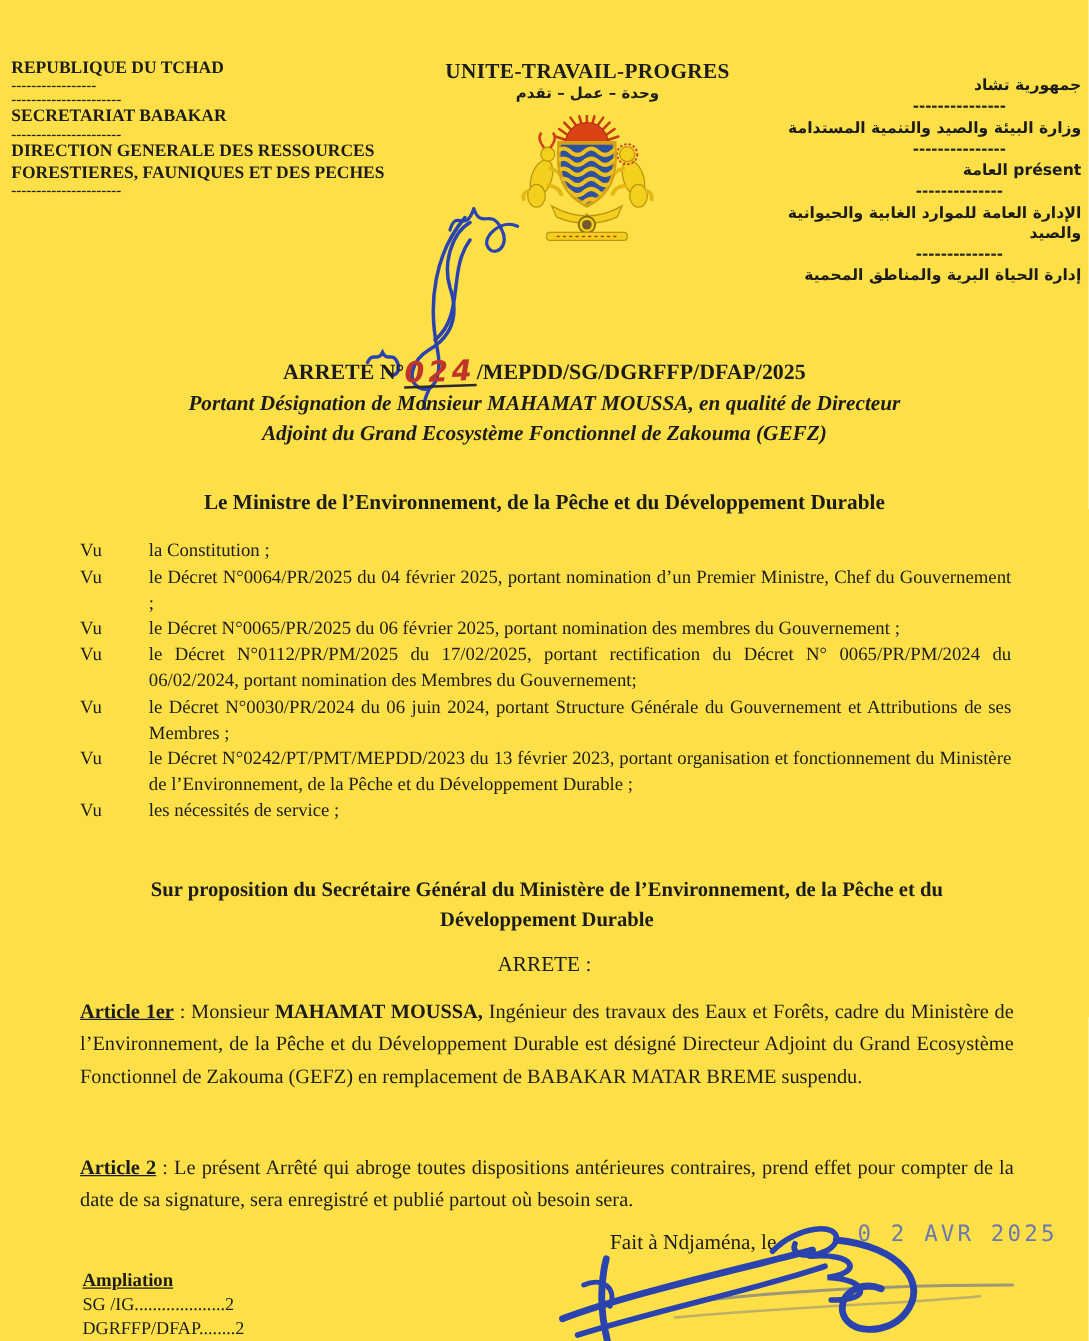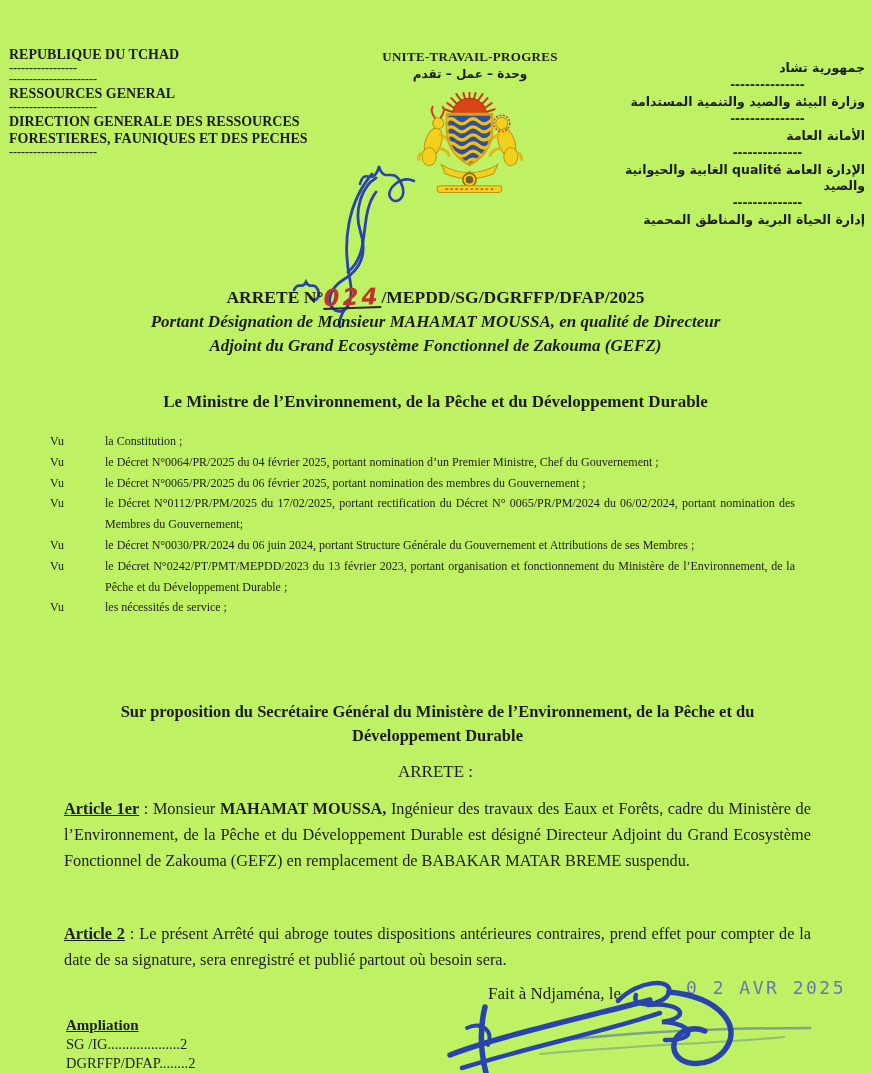--- a/index.html
+++ b/index.html
@@ -1,37 +1,37 @@
 <!DOCTYPE html>
 <html><head>
 <meta charset="utf-8">
 <style>
   html,body{margin:0;padding:0;background:#ffffff;}
   .page{
     position:relative;
     width:871px;height:1073px;
-    background:#bef264;
+    background:#fde047;
     overflow:hidden;
     font-family:"Liberation Serif", serif;
     color:#1c1c1c;
   }
   
   .hdr-left{
     position:absolute;left:9px;top:46px;width:340px;
     font-weight:bold;font-size:14px;line-height:17px;
   }
   .hdr-left .line{white-space:pre-line;}
   .divider{
     font-weight:bold;font-size:12px;line-height:11px;
     letter-spacing:0px;color:#222;
   }
   .hdr-center{
     position:absolute;left:340px;top:48px;width:260px;text-align:center;
   }
-  .motto-fr{font-weight:bold;font-size:13px;line-height:18px;letter-spacing:.3px;}
+  .motto-fr{font-weight:bold;font-size:17px;line-height:18px;letter-spacing:.3px;}
   .motto-ar{font-family:"DejaVu Sans",sans-serif;font-weight:bold;font-size:12px;line-height:16px;}
   .emblem{margin-top:10px;}
   .hdr-right{
     position:absolute;right:6px;top:42px;width:255px;
     direction:rtl;text-align:right;
     font-family:"DejaVu Sans",sans-serif;
     font-weight:bold;font-size:12.5px;line-height:16px;margin-top:16px;
   }
   .hdr-right .line{white-space:pre-line;margin-top:2px;}
   .hdr-right .divider{direction:ltr;text-align:center;padding-left:60px;line-height:13px;margin-top:3px;}
@@ -47,21 +47,21 @@
     font-family:"DejaVu Sans",sans-serif;font-style:italic;font-weight:bold;
     font-size:23px;line-height:20px;letter-spacing:3px;
     transform:rotate(-2deg);vertical-align:-2px;
   }
   .subject{font-weight:bold;font-size:17px;line-height:23.5px;white-space:pre-line;margin-top:1px;font-style:italic;}
   .minister-heading{
     position:absolute;left:0;top:392px;width:871px;text-align:center;
     font-weight:bold;font-size:17px;
   }
   
-  .vu-list{position:absolute;left:50px;top:431px;width:745px;font-size:12px;line-height:20.8px;}
+  .vu-list{position:absolute;left:64px;top:431px;width:745px;font-size:15px;line-height:20.8px;}
   .vu-row{display:flex;}
   .vu-label{width:55px;flex:none;}
   .vu-text{flex:1;text-align:justify;}
   
   .sur-proposition{
     position:absolute;left:65px;top:700px;width:745px;text-align:center;
     font-weight:bold;font-size:16.5px;line-height:24px;white-space:pre-line;
   }
   .arrete-heading{
     position:absolute;left:0;top:762px;width:871px;text-align:center;
@@ -86,21 +86,21 @@
 </style>
 </head>
 <body>
 
 <div class="page">
 
   <div class="hdr-left">
     <div class="line">REPUBLIQUE DU TCHAD</div>
     <div class="divider">-----------------</div>
     <div class="divider">----------------------</div>
-    <div class="line">RESSOURCES GENERAL</div>
+    <div class="line">SECRETARIAT BABAKAR</div>
     <div class="divider">----------------------</div>
     <div class="line">DIRECTION GENERALE DES RESSOURCES
 FORESTIERES, FAUNIQUES ET DES PECHES</div>
     <div class="divider">----------------------</div>
   </div>
 
   <div class="hdr-center">
     <div class="motto-fr">UNITE-TRAVAIL-PROGRES</div>
     <div class="motto-ar">وحدة – عمل – تقدم</div>
     <svg class="emblem" width="126" height="102" viewBox="0 0 125 101">
@@ -158,23 +158,23 @@
       <rect x="30" y="93" width="64" height="6.5" rx="2.5" fill="#f3d01d" stroke="#bd9410" stroke-width="1"></rect>
       <line x1="38" y1="96.3" x2="86" y2="96.3" stroke="#c0392b" stroke-width="1.2" stroke-dasharray="2.5 2.5"></line>
     </svg>
   </div>
 
   <div class="hdr-right">
     <div class="line">جمهورية تشاد</div>
     <div class="divider">---------------</div>
     <div class="line">وزارة البيئة والصيد والتنمية المستدامة</div>
     <div class="divider">---------------</div>
-    <div class="line">الأمانة العامة</div>
+    <div class="line">présent العامة</div>
     <div class="divider">--------------</div>
-    <div class="line">الإدارة العامة qualité الغابية والحيوانية
+    <div class="line">الإدارة العامة للموارد الغابية والحيوانية
 والصيد</div>
     <div class="divider">--------------</div>
     <div class="line">إدارة الحياة البرية والمناطق المحمية</div>
   </div>
 
   <svg class="ink" style="left:352px;top:154px;" width="90" height="58" viewBox="0 0 90 58">
     <g fill="none" stroke="#2b43ae" stroke-width="2.6" stroke-linecap="round">
       <path d="M8,30 C13,12 20,34 27,13"></path>
       <path d="M27,13 C33,30 41,12 49,29"></path>
       <path d="M49,29 C57,43 43,53 38,43 C34,35 49,21 62,27"></path>

